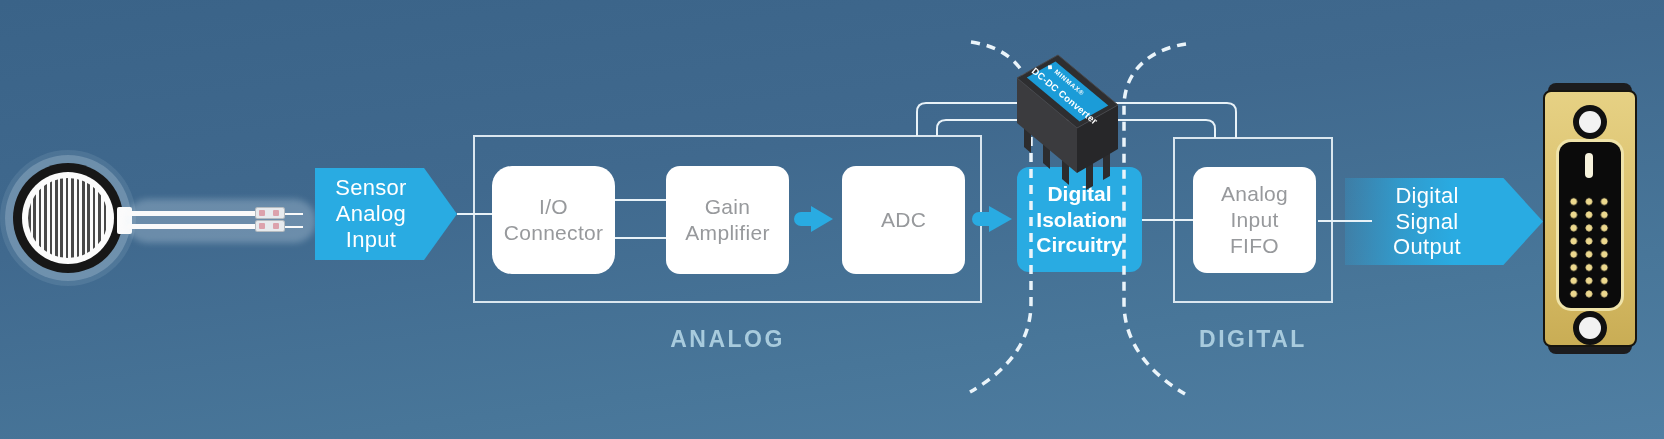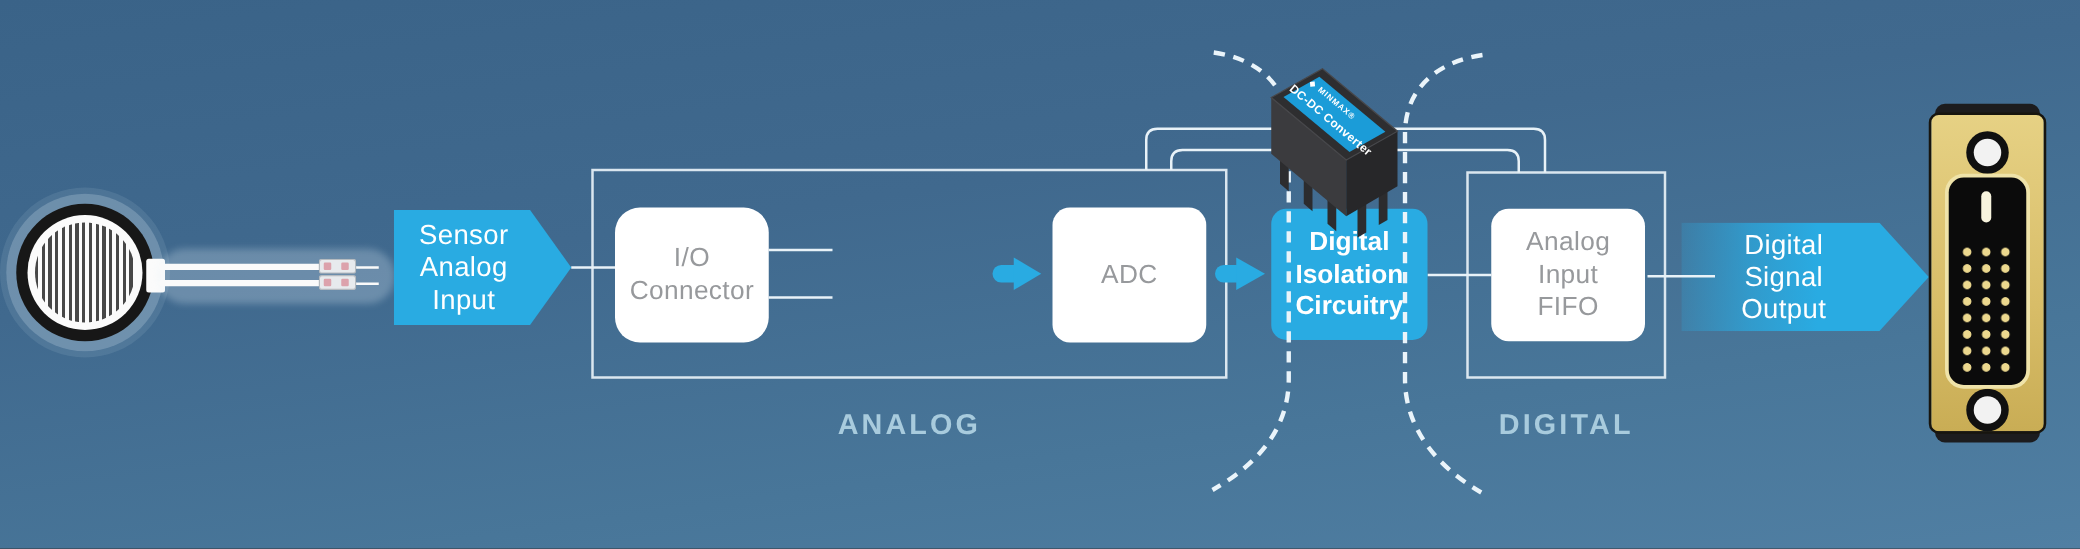--- a/index.html
+++ b/index.html
@@ -141,20 +141,22 @@
     <g fill="#29abe2">
       <path d="M801 219 h11" stroke="#29abe2" stroke-width="14" stroke-linecap="round"></path>
       <path d="M811 206 L833 219 L811 232 Z"></path>
       <path d="M979 219 h11" stroke="#29abe2" stroke-width="14" stroke-linecap="round"></path>
       <path d="M989 206 L1012 219 L989 232 Z"></path>
     </g>
   </svg>
 
   <div class="abs wbox io">I/O
 Connector</div>
+  <div class="abs wbox gain">Gain
+Amplifier</div>
   <div class="abs wbox adc">ADC</div>
   <div class="abs bluebox">Digital
 Isolation
 Circuitry</div>
   <div class="abs wbox fifo">Analog
 Input
 FIFO</div>
 
   <svg class="abs layer" width="1664" height="439" viewBox="0 0 1664 439">
     <g stroke="#eaf4fa" stroke-width="3.5" fill="none" stroke-dasharray="9 7">

